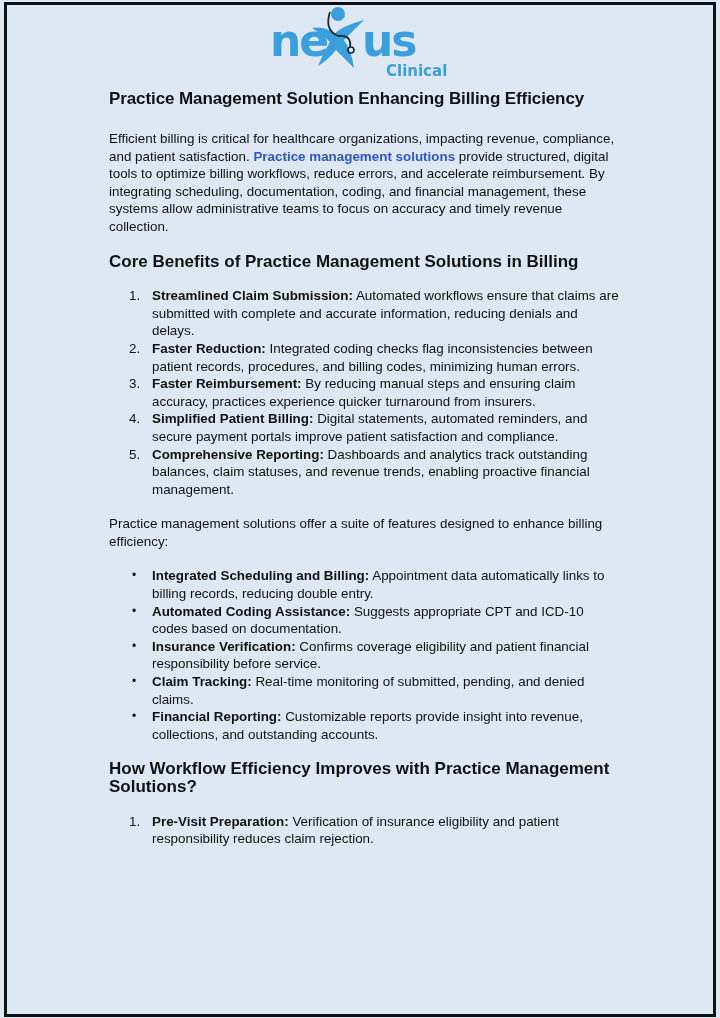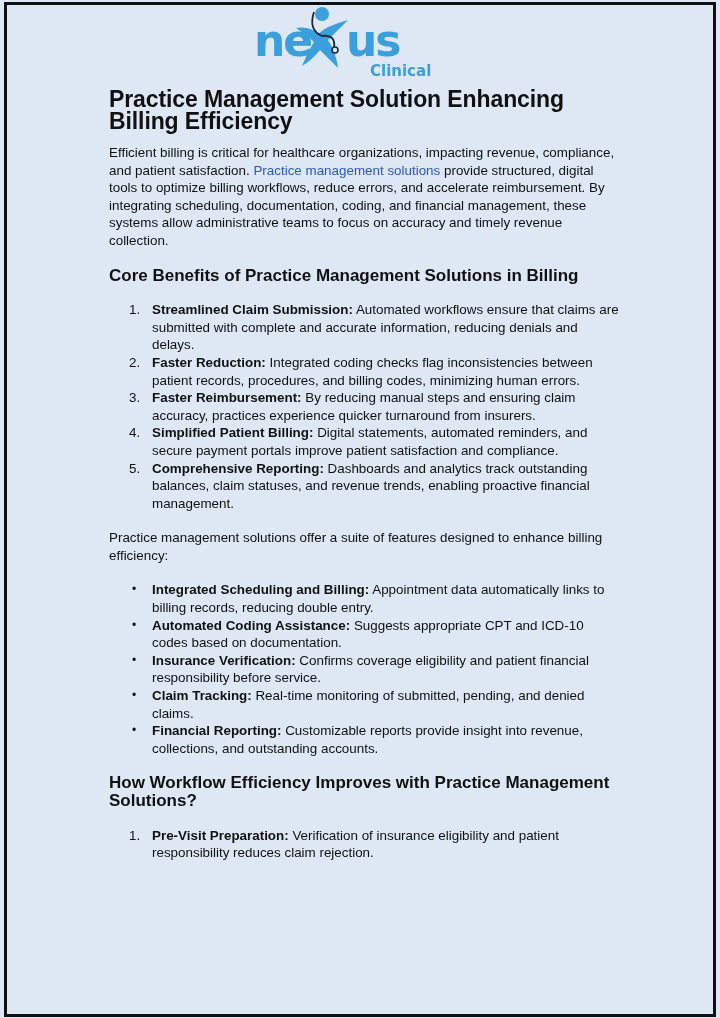--- a/index.html
+++ b/index.html
@@ -13,48 +13,48 @@
     }
     .frame {
       position: absolute;
       left: 4px; top: 2px;
       width: 706px; height: 1009px;
       border: 3px solid #111;
       background: #dde8f4;
     }
     .logo {
       position: absolute;
-      left: 252px; top: 6px;
+      left: 268px; top: 6px;
       width: 196px; height: 74px;
     }
     .content {
       position: absolute;
       left: 109px; top: 88px;
       width: 510px;
       font-size: 13.4px;
       line-height: 17.6px;
     }
     h1 {
-      margin: 0 0 12px 0;
-      font-size: 23px;
+      margin: 0 0 20px 0;
+      font-size: 17px;
       line-height: 22px;
       font-weight: bold;
       letter-spacing: -0.1px;
     }
     p { margin: 0; }
     .intro { margin-bottom: 17px; }
     h2 {
       margin: 0 0 17px 0;
       font-size: 17px;
       line-height: 17.6px;
       font-weight: bold;
     }
     .link {
       color: #2f57c4;
-      font-weight: normal;
+      font-weight: bold;
       text-decoration: none;
     }
     ul, ol { margin: 0; padding: 0; list-style: none; }
     .ol-list, .ul-list { margin-bottom: 17px; }
     .li {
       position: relative;
       padding-left: 43px;
     }
     .li .marker {
       position: absolute;

